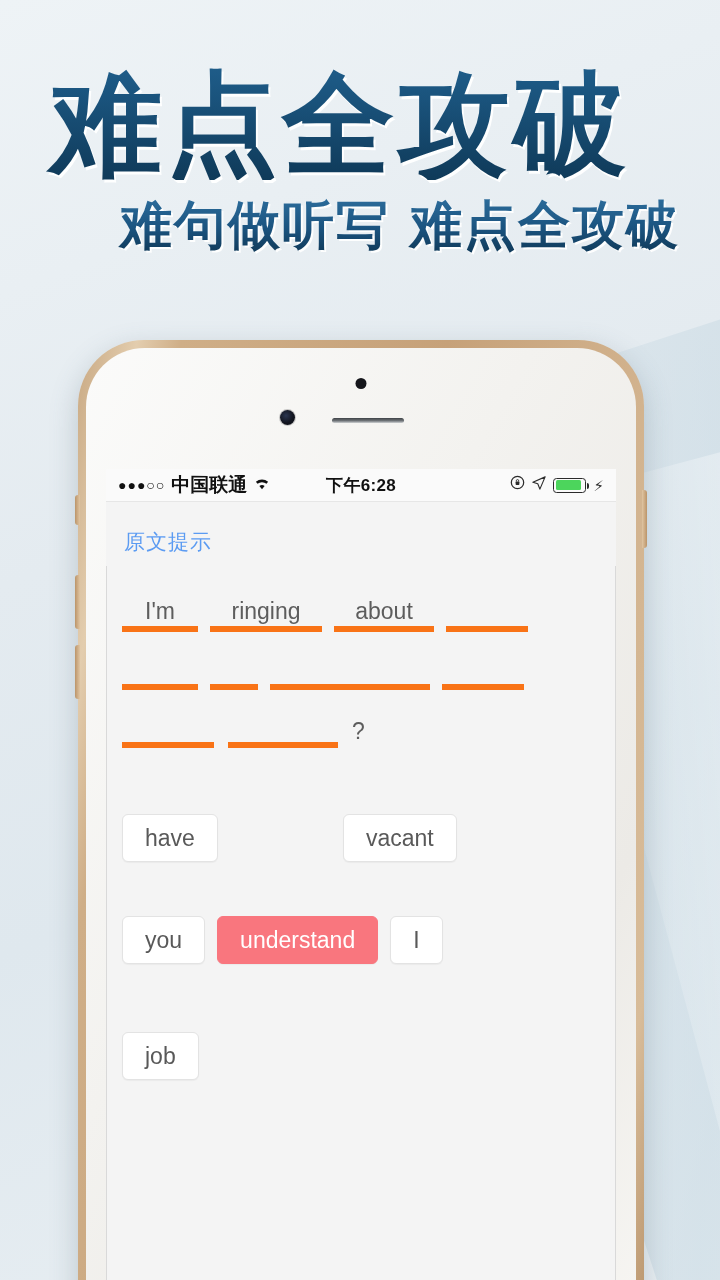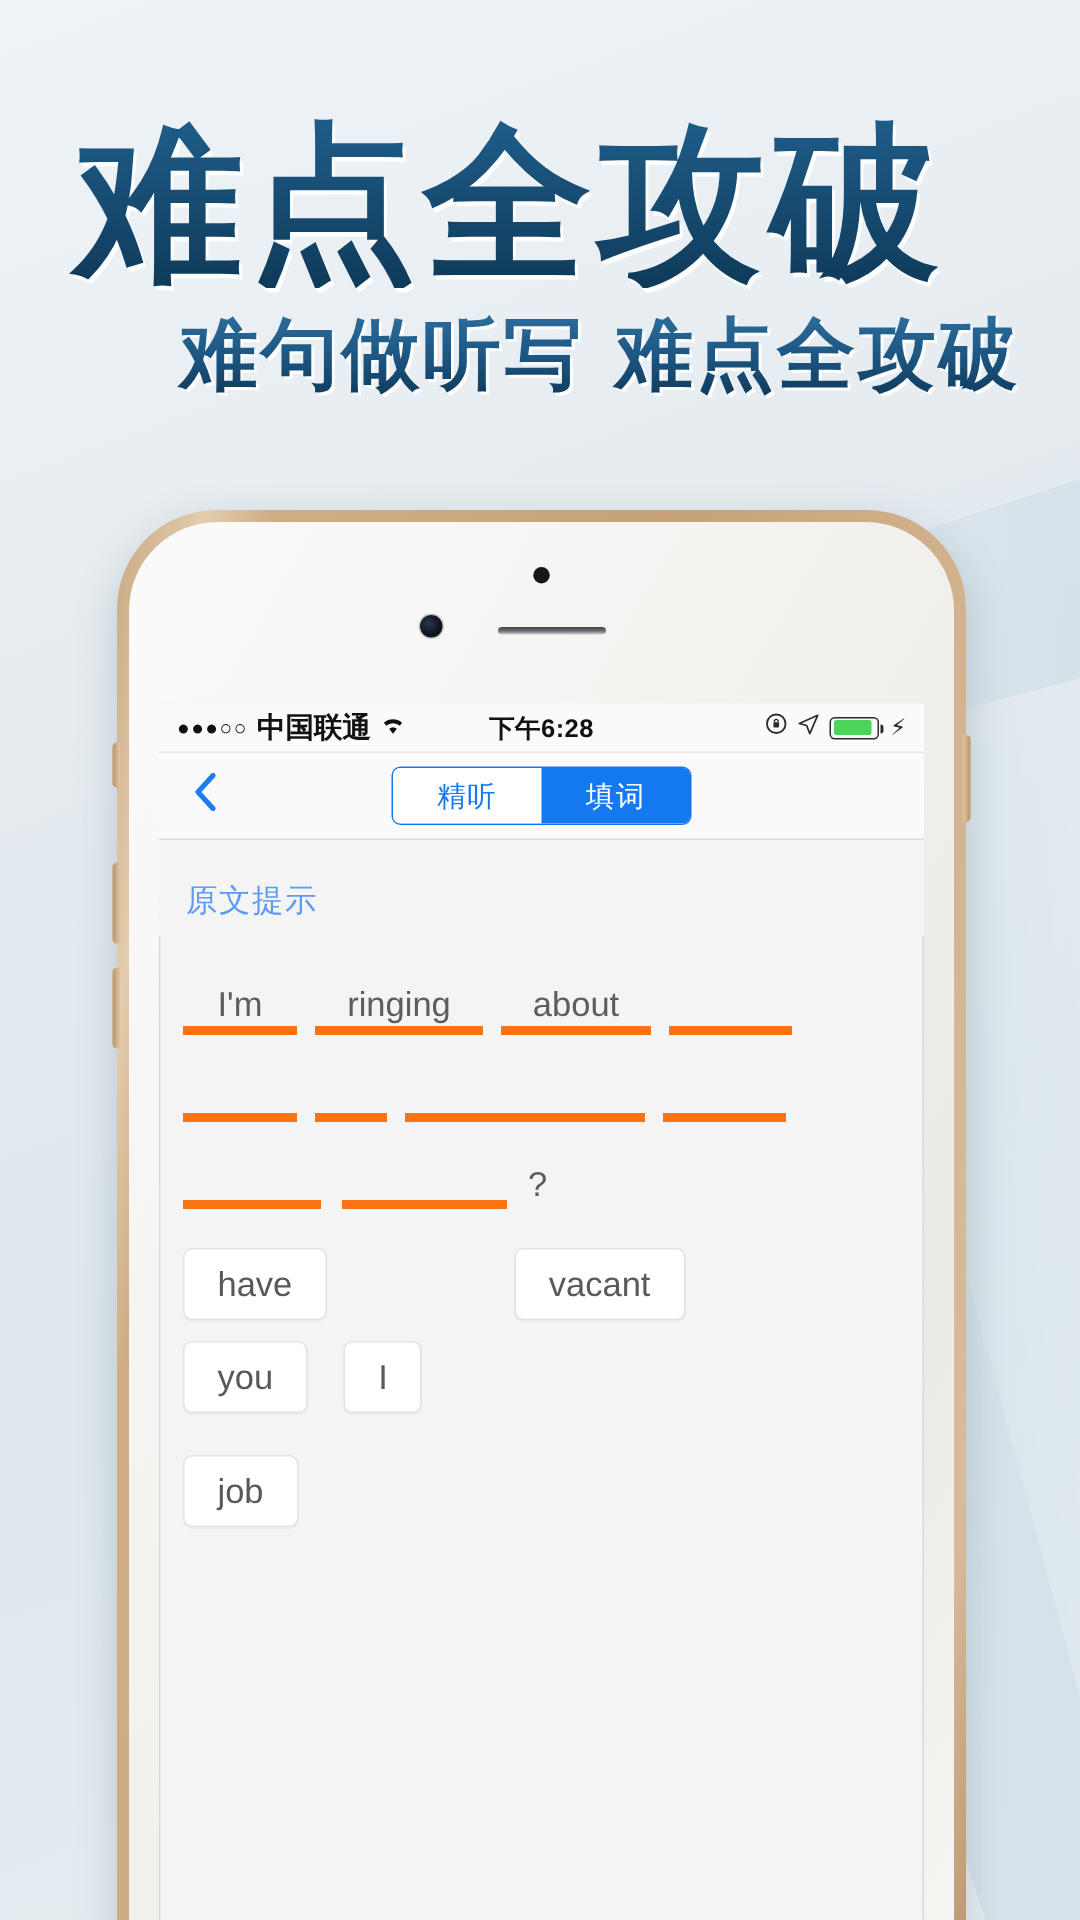--- a/index.html
+++ b/index.html
@@ -19,21 +19,21 @@
     background:linear-gradient(112deg,rgba(255,255,255,0) 0%,rgba(198,216,226,.55) 48%,rgba(210,226,235,.30) 100%);
     transform:rotate(-18deg);transform-origin:top right;pointer-events:none;
   }
   .ray2{
     position:absolute;right:-120px;top:420px;width:300px;height:900px;
     background:linear-gradient(100deg,rgba(255,255,255,.0) 0%,rgba(255,255,255,.55) 60%,rgba(255,255,255,.0) 100%);
     transform:rotate(-15deg);transform-origin:top right;pointer-events:none;
   }
 
   
-  .headline-wrap{position:absolute;left:0;top:12px;width:680px;text-align:center;}
+  .headline-wrap{position:absolute;left:0;top:0;width:680px;text-align:center;}
   .headline{
     margin:0;padding-top:68px;
     font-family:"DejaVu Serif","Liberation Serif",serif;
     font-weight:700;font-size:112px;line-height:1.0;letter-spacing:4px;
     background:linear-gradient(180deg,#2b6e9e 0%,#1d5a86 42%,#0f3a59 100%);
     -webkit-background-clip:text;background-clip:text;color:transparent;
     -webkit-text-fill-color:transparent;
     filter:drop-shadow(2px 3px 0 rgba(255,255,255,.95));
     white-space:nowrap;
   }
@@ -140,20 +140,21 @@
   .brow.r3{gap:14px;margin-bottom:12px;}
   .qmark{font-size:23px;color:#5d5d5d;line-height:30px;padding-bottom:2px;}
 
   .tiles{padding:14px 16px 0 16px;}
   .trow{display:flex;margin-bottom:14px;}
   .tile{
     background:#fff;border:1px solid #e3e3e3;border-radius:6px;
     height:48px;display:flex;align-items:center;justify-content:center;
     font-size:23px;color:#595959;padding:0 22px;box-sizing:border-box;
     box-shadow:0 1px 1px rgba(0,0,0,.04);
+    margin-top:40px;
   }
   .tile.hot{background:#f9767e;border-color:#f9767e;color:#fff;}
   .spacer{flex:0 0 auto;}
 </style>
 </head>
 <body>
 
 <div class="poster">
   <div class="ray"></div>
   <div class="ray2"></div>
@@ -201,33 +202,20 @@
                 <path d="M15 1 1 7.2l5.6 1.6L9 15z" fill="none" stroke="#2b2b2b" stroke-width="1.3" stroke-linejoin="round"></path>
               </svg>
             </span>
             <span class="battery">
                 <i style="width:88%"></i>
               </span>
             <span class="bolt">⚡</span>
           </div>
         </div>
 
-        <div class="navbar">
-          <div class="back">
-            <span>
-              <svg width="17" height="26" viewBox="0 0 17 26">
-                <path d="M14 2 4 13l10 11" fill="none" stroke="#1d7cf2" stroke-width="3.4" stroke-linecap="round" stroke-linejoin="round"></path>
-              </svg>
-            </span>
-          </div>
-          <div class="seg">
-            <div class="s-off">精听</div>
-            <div class="s-on">填词</div>
-          </div>
-        </div>
 
         <div class="meta">
           <div class="meta-right">原文提示</div>
         </div>
 
         <div class="blanks">
           <div class="brow">
             <div class="blank" style="width:76px">I'm</div>
             <div class="blank" style="width:112px">ringing</div>
             <div class="blank" style="width:100px">about</div>
@@ -248,20 +236,21 @@
 
         <div class="tiles">
           <div class="trow">
             <div class="tile">have</div>
             <div class="spacer" style="width:125px"></div>
             <div class="tile">vacant</div>
           </div>
           <div class="trow">
             <div class="tile">you</div>
             <div class="spacer" style="width:12px"></div>
+            <div class="tile hot">understand</div>
             <div class="spacer" style="width:12px"></div>
             <div class="tile">I</div>
           </div>
           <div class="trow">
             <div class="spacer" style="width:272px"></div>
           </div>
           <div class="trow">
             <div class="tile">job</div>
           </div>
         </div>

